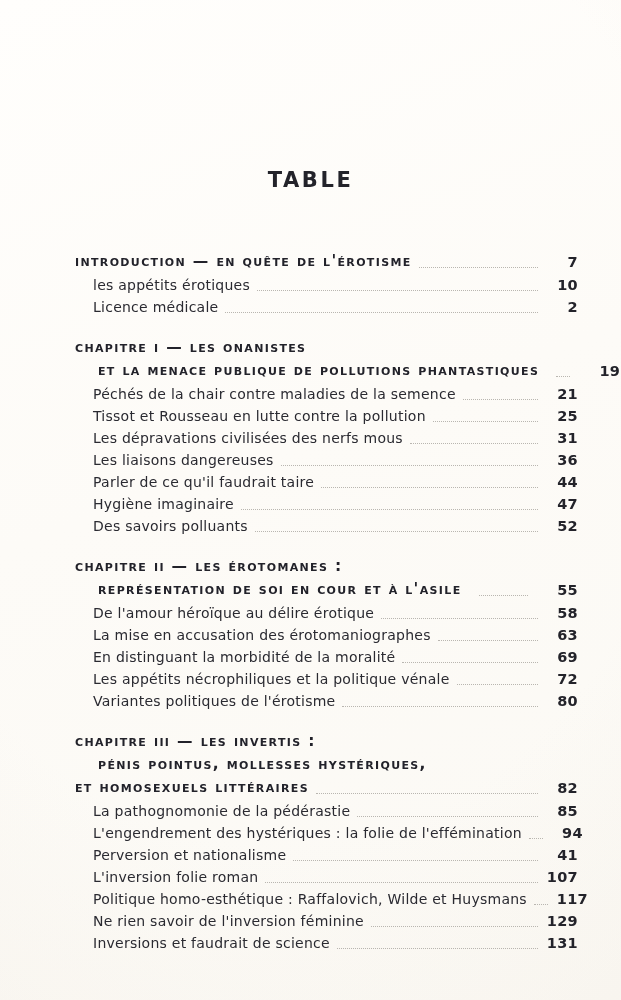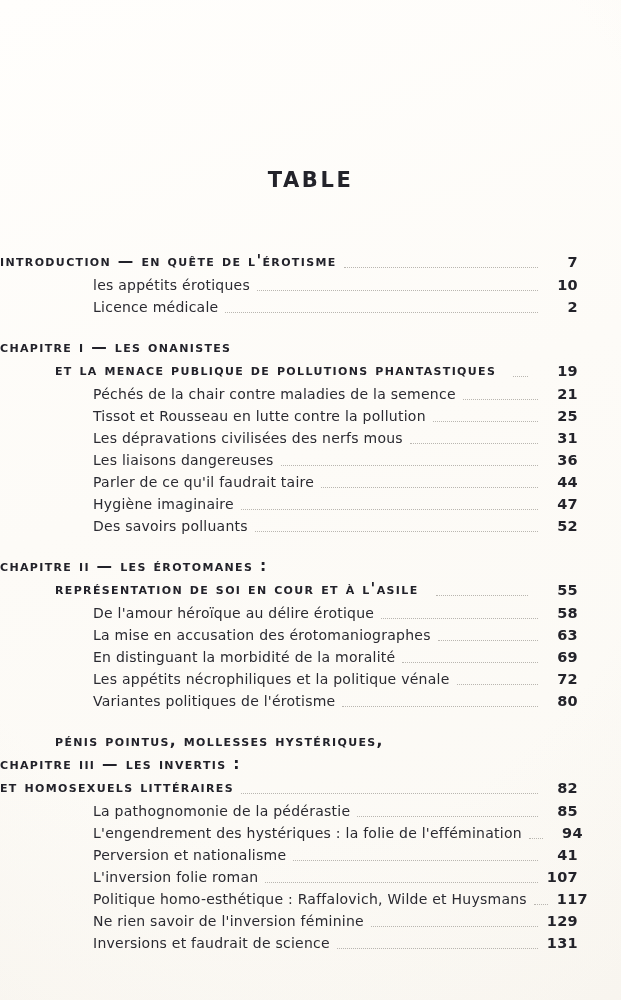--- a/index.html
+++ b/index.html
@@ -93,32 +93,33 @@
     text-align: right;
     font-size: 14.5px;
     font-weight: 600;
     letter-spacing: 0.3px;
     color: #23232a;
     font-family: "DejaVu Sans", sans-serif;
   }
 
   
   .row.heading {
+    padding-left: 75px;
   }
   .row.heading .label {
     font-size: 15.5px;
     font-weight: 600;
     letter-spacing: 1.35px;
     font-variant: small-caps;
     text-transform: lowercase;
     color: #22222a;
     line-height: 23px;
   }
   .row.heading.cont {
-    padding-left: 55px;
+    padding-left: 98px;
     gap: 10px;
   }
   .row.heading.cont2 {
   }
 
   
   .row.entry {
     padding-left: 93px;
   }
   .row.entry .label {
@@ -243,30 +244,30 @@
           <span class="leader"></span>
           <span class="page-num">72</span>
         </div>
         <div class="row entry">
           <span class="label">Variantes politiques de l'érotisme</span>
           <span class="leader"></span>
           <span class="page-num">80</span>
         </div>
       </div>
       <div class="section chapter">
+        <div class="row heading">
+          <span class="label">Chapitre III — Les invertis :</span>
+          <span class="leader hidden"></span>
+          <span class="page-num"></span>
+        </div>
         <div class="row heading cont">
           <span class="label">pénis pointus, mollesses hystériques,</span>
           <span class="leader hidden"></span>
           <span class="page-num"></span>
         </div>
-        <div class="row heading">
-          <span class="label">Chapitre III — Les invertis :</span>
-          <span class="leader hidden"></span>
-          <span class="page-num"></span>
-        </div>
         <div class="row heading cont2">
           <span class="label">et homosexuels littéraires</span>
           <span class="leader"></span>
           <span class="page-num">82</span>
         </div>
         <div class="row entry">
           <span class="label">La pathognomonie de la pédérastie</span>
           <span class="leader"></span>
           <span class="page-num">85</span>
         </div>

